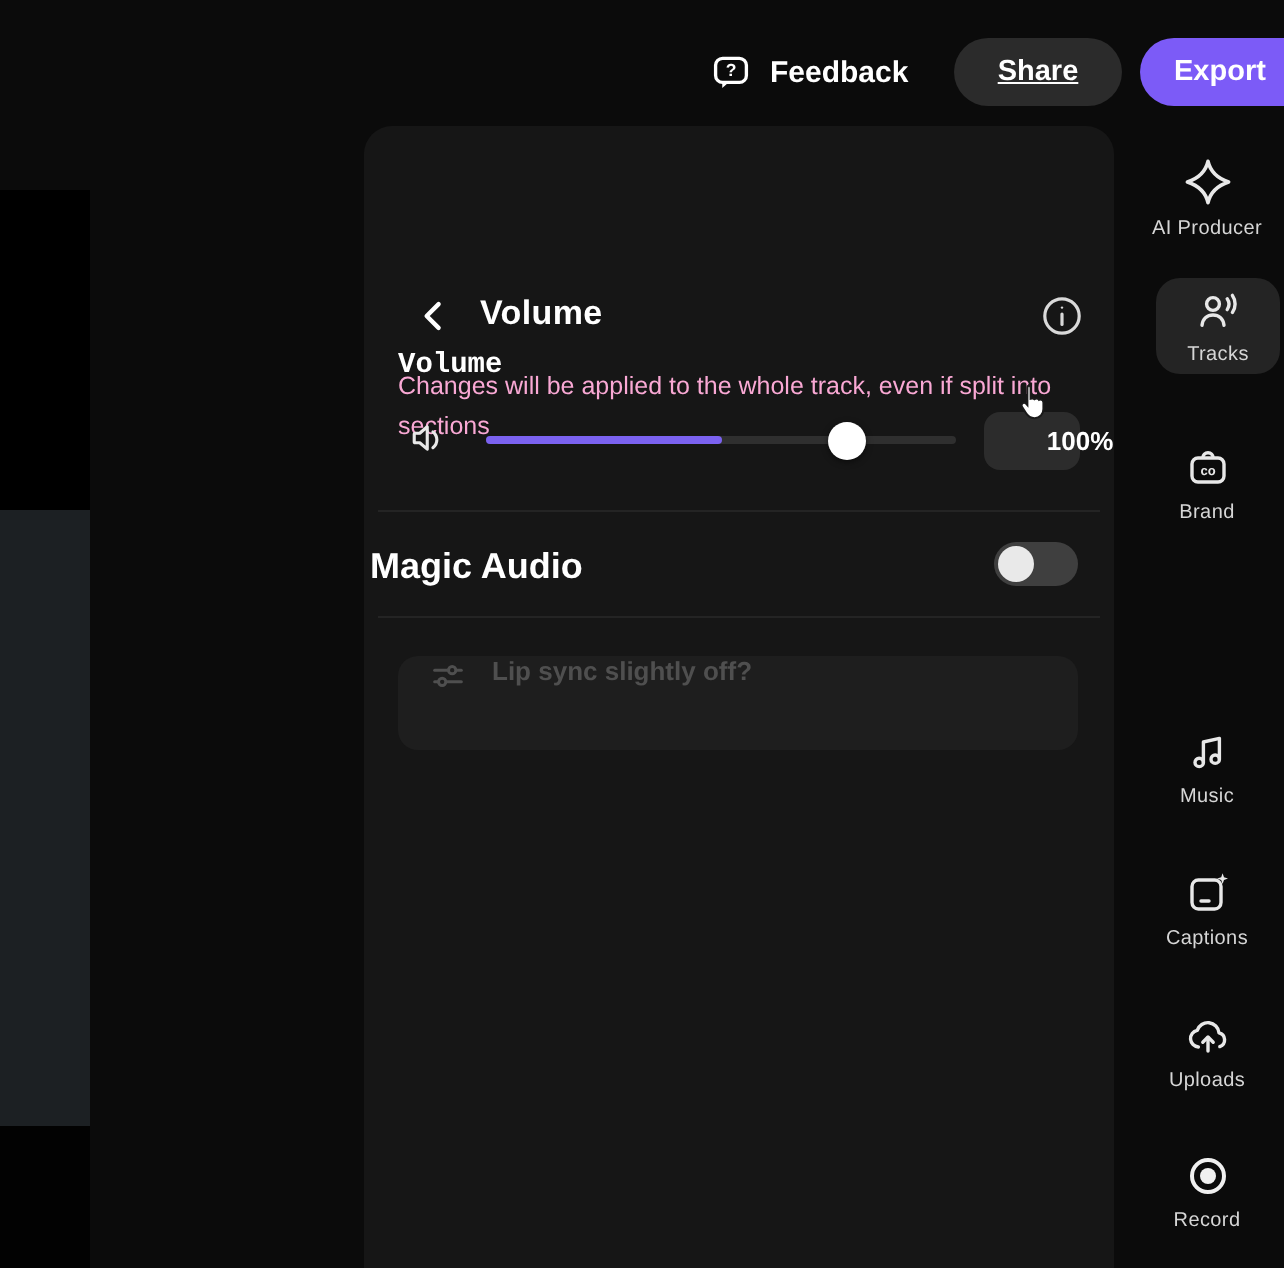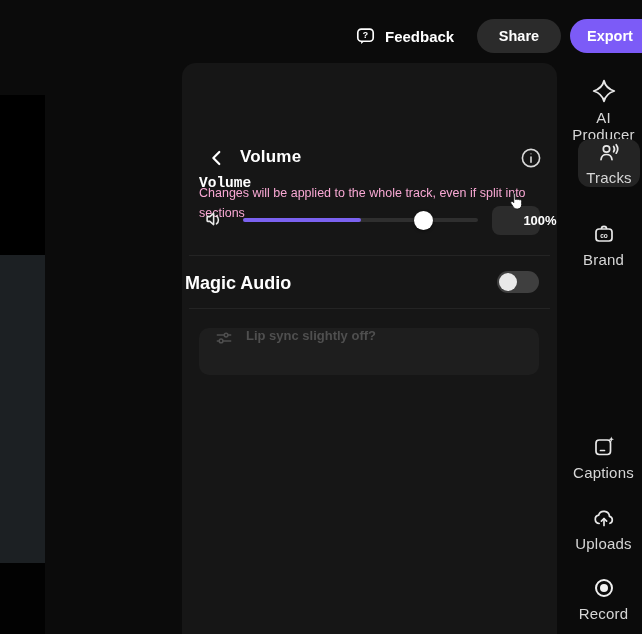--- a/index.html
+++ b/index.html
@@ -22,20 +22,21 @@
     display:flex; align-items:center; gap:9px;
     background:transparent; border:none; color:#fff;
     font-size:15px; font-weight:700; cursor:pointer;
     font-family:"Liberation Sans", sans-serif;
   }
   .share-btn {
     position:absolute; left:477px; top:19px; width:84px; height:34px;
     background:#2b2b2b; border:none; border-radius:18px;
     color:#fff; font-size:14.5px; font-weight:700; cursor:pointer;
     font-family:"Liberation Sans", sans-serif;
+    text-decoration:underline;
   }
   .export-btn {
     position:absolute; left:570px; top:19px; width:90px; height:34px;
     background:#7c5bf7; border:none; border-radius:18px;
     color:#fff; font-size:14.5px; font-weight:700; cursor:pointer;
     text-align:left; padding-left:17px;
     font-family:"Liberation Sans", sans-serif;
   }
 
   
@@ -87,21 +88,21 @@
   .lip-sync-text { color:#4f4f4f; font-size:13px; font-weight:600; }
 
   
   .sidebar { position:absolute; left:565px; top:0; width:77px; height:634px; }
   .side-item {
     position:absolute; left:0; width:77px;
     display:flex; flex-direction:column; align-items:center; gap:5px;
     background:none; border:none; cursor:pointer; color:#d6d6d6;
     font-family:"Liberation Sans", sans-serif;
   }
-  .side-label { font-size:15px; font-weight:500; color:#d6d6d6; letter-spacing:.2px; }
+  .side-label { font-size:10px; font-weight:500; color:#d6d6d6; letter-spacing:.2px; }
   .side-item.tile {
     left:13px; width:62px; height:48px; justify-content:center;
     background:#242424; border-radius:12px; gap:4px;
   }
 
   
   .hand-cursor { position:absolute; left:508px; top:191px; pointer-events:none; }
 
   svg { display:block; }
 </style>
@@ -211,20 +212,30 @@
       <svg width="24" height="24" viewBox="0 0 24 24" fill="none" stroke="#e8e8e8" stroke-width="1.7" stroke-linejoin="round">
         <rect x="4" y="7" width="16" height="12" rx="3"></rect>
         <path d="M9.4 7a2.6 2.6 0 0 1 5.2 0"></path>
         <text x="12" y="15.6" text-anchor="middle" font-size="6.5" font-weight="bold" fill="#e8e8e8" stroke="none" font-family="Liberation Sans, sans-serif">co</text>
       </svg>
     </span>
     <span class="side-label">Brand</span>
   </button>
 
 
+  <button class="side-item" style="top:364px">
+    <span>
+      <svg width="24" height="24" viewBox="0 0 24 24" fill="none" stroke="#e8e8e8" stroke-width="1.7" stroke-linecap="round" stroke-linejoin="round">
+        <circle cx="7.6" cy="17.2" r="2.1"></circle>
+        <circle cx="15.6" cy="15.6" r="2.1"></circle>
+        <path d="M9.7 17.2V7l8-1.8v10.4"></path>
+      </svg>
+    </span>
+    <span class="side-label">Music</span>
+  </button>
 
   <button class="side-item" style="top:435px">
     <span>
       <svg width="24" height="24" viewBox="0 0 24 24" fill="none" stroke="#e8e8e8" stroke-width="1.7" stroke-linecap="round" stroke-linejoin="round">
         <rect x="4" y="5" width="14.5" height="14.5" rx="3.2"></rect>
         <line x1="8.5" y1="15.5" x2="12.5" y2="15.5"></line>
         <path d="M19.3 1.6l.7 2 2 .7-2 .7-.7 2-.7-2-2-.7 2-.7z" fill="#e8e8e8" stroke="none"></path>
       </svg>
     </span>
     <span class="side-label">Captions</span>

